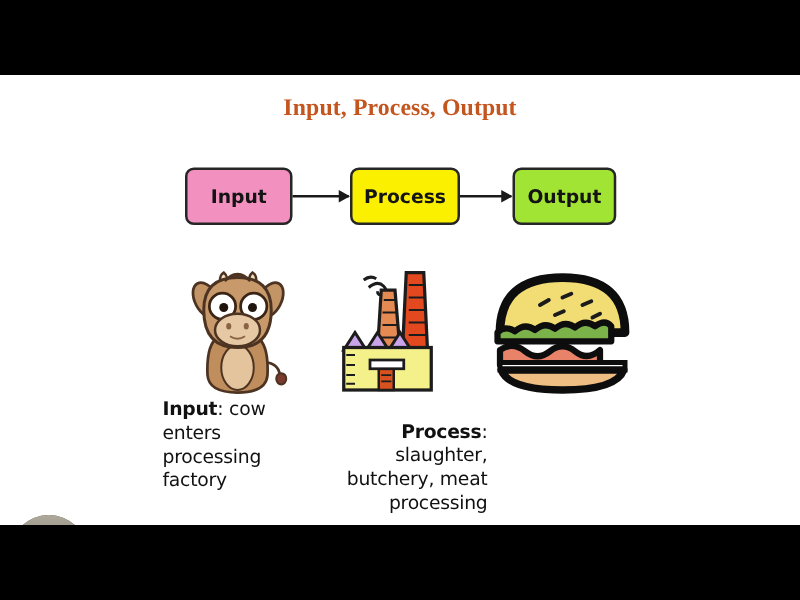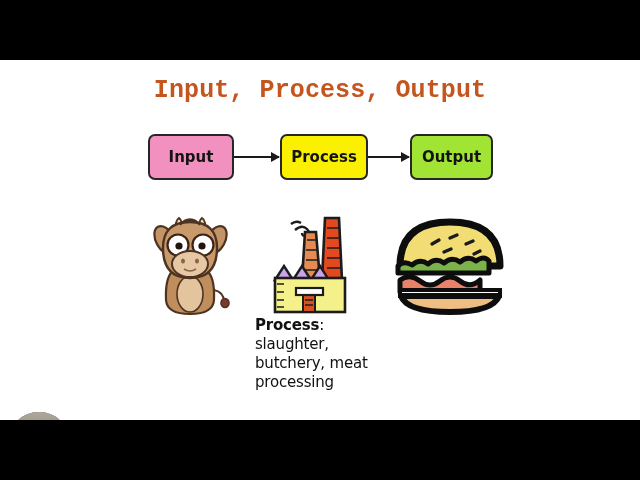--- a/index.html
+++ b/index.html
@@ -30,25 +30,25 @@
     overflow: hidden;
   }
 
   
   #slide-title {
     position: absolute;
     left: 0;
     top: 16px;
     width: 640px;
     text-align: center;
-    font-size: 25px;
+    font-size: 19px;
     font-weight: bold;
     letter-spacing: 0.1px;
     color: #c4551e;
-    font-family: Liberation Mono, monospace;
+    font-family: Liberation Serif, serif;
   }
 
   
   #flow {
     position: absolute;
     left: 148px;
     top: 74px;
     width: 345px;
     height: 48px;
   }
@@ -101,21 +101,21 @@
   }
   .caption {
     font-family: "DejaVu Sans", sans-serif;
     font-size: 15px;
     line-height: 19px;
     color: #111111;
     letter-spacing: -0.2px;
   }
   .caption b { font-weight: bold; }
   #cap-input   { margin-top: 2px; }
-  #cap-process { margin-top: 0; }
+  #cap-process { margin-top: 20px; text-align: right; }
   #cap-output  { margin-top: 0px; }
 
   
   #col-process { height: 212px; overflow: hidden; }
 
   
   .art svg { position: absolute; }
 
   
   #webcam {
@@ -191,20 +191,23 @@
           <circle cx="73" cy="37" r="10.5" fill="#ffffff" stroke="#3a2415" stroke-width="2.2"></circle>
           <circle cx="49" cy="38" r="3.6" fill="#20150c"></circle>
           <circle cx="72" cy="38" r="3.6" fill="#20150c"></circle>
 
           <ellipse cx="60" cy="56" rx="18" ry="13" fill="#e6c9a4" stroke="#4d3322" stroke-width="2"></ellipse>
           <ellipse cx="53" cy="53" rx="2" ry="2.6" fill="#8a6344"></ellipse>
           <ellipse cx="67" cy="53" rx="2" ry="2.6" fill="#8a6344"></ellipse>
           <path d="M54 61 q6 4 12 0" fill="none" stroke="#8a6344" stroke-width="1.6"></path>
         </svg>
       </div>
+      <div class="caption" id="cap-input">
+        <b>Input</b><span>:</span><span> cow enters processing factory</span>
+      </div>
     </div>
 
     <div class="col" id="col-process">
       <div class="art">
         <svg width="135" height="108" viewBox="0 0 135 108">
 
           <path d="M40 22 q7 -6 12 -1 q4 4 -1 6 q-4 2 -4 -2" fill="none" stroke="#1c1c1c" stroke-width="2.4"></path>
           <path d="M36 16 q5 -4 10 -1" fill="none" stroke="#1c1c1c" stroke-width="2.4"></path>
 
           <path d="M70 10 l14 0 l3 62 l-20 0 z" fill="#e2491f" stroke="#1c1c1c" stroke-width="2.6"></path>

